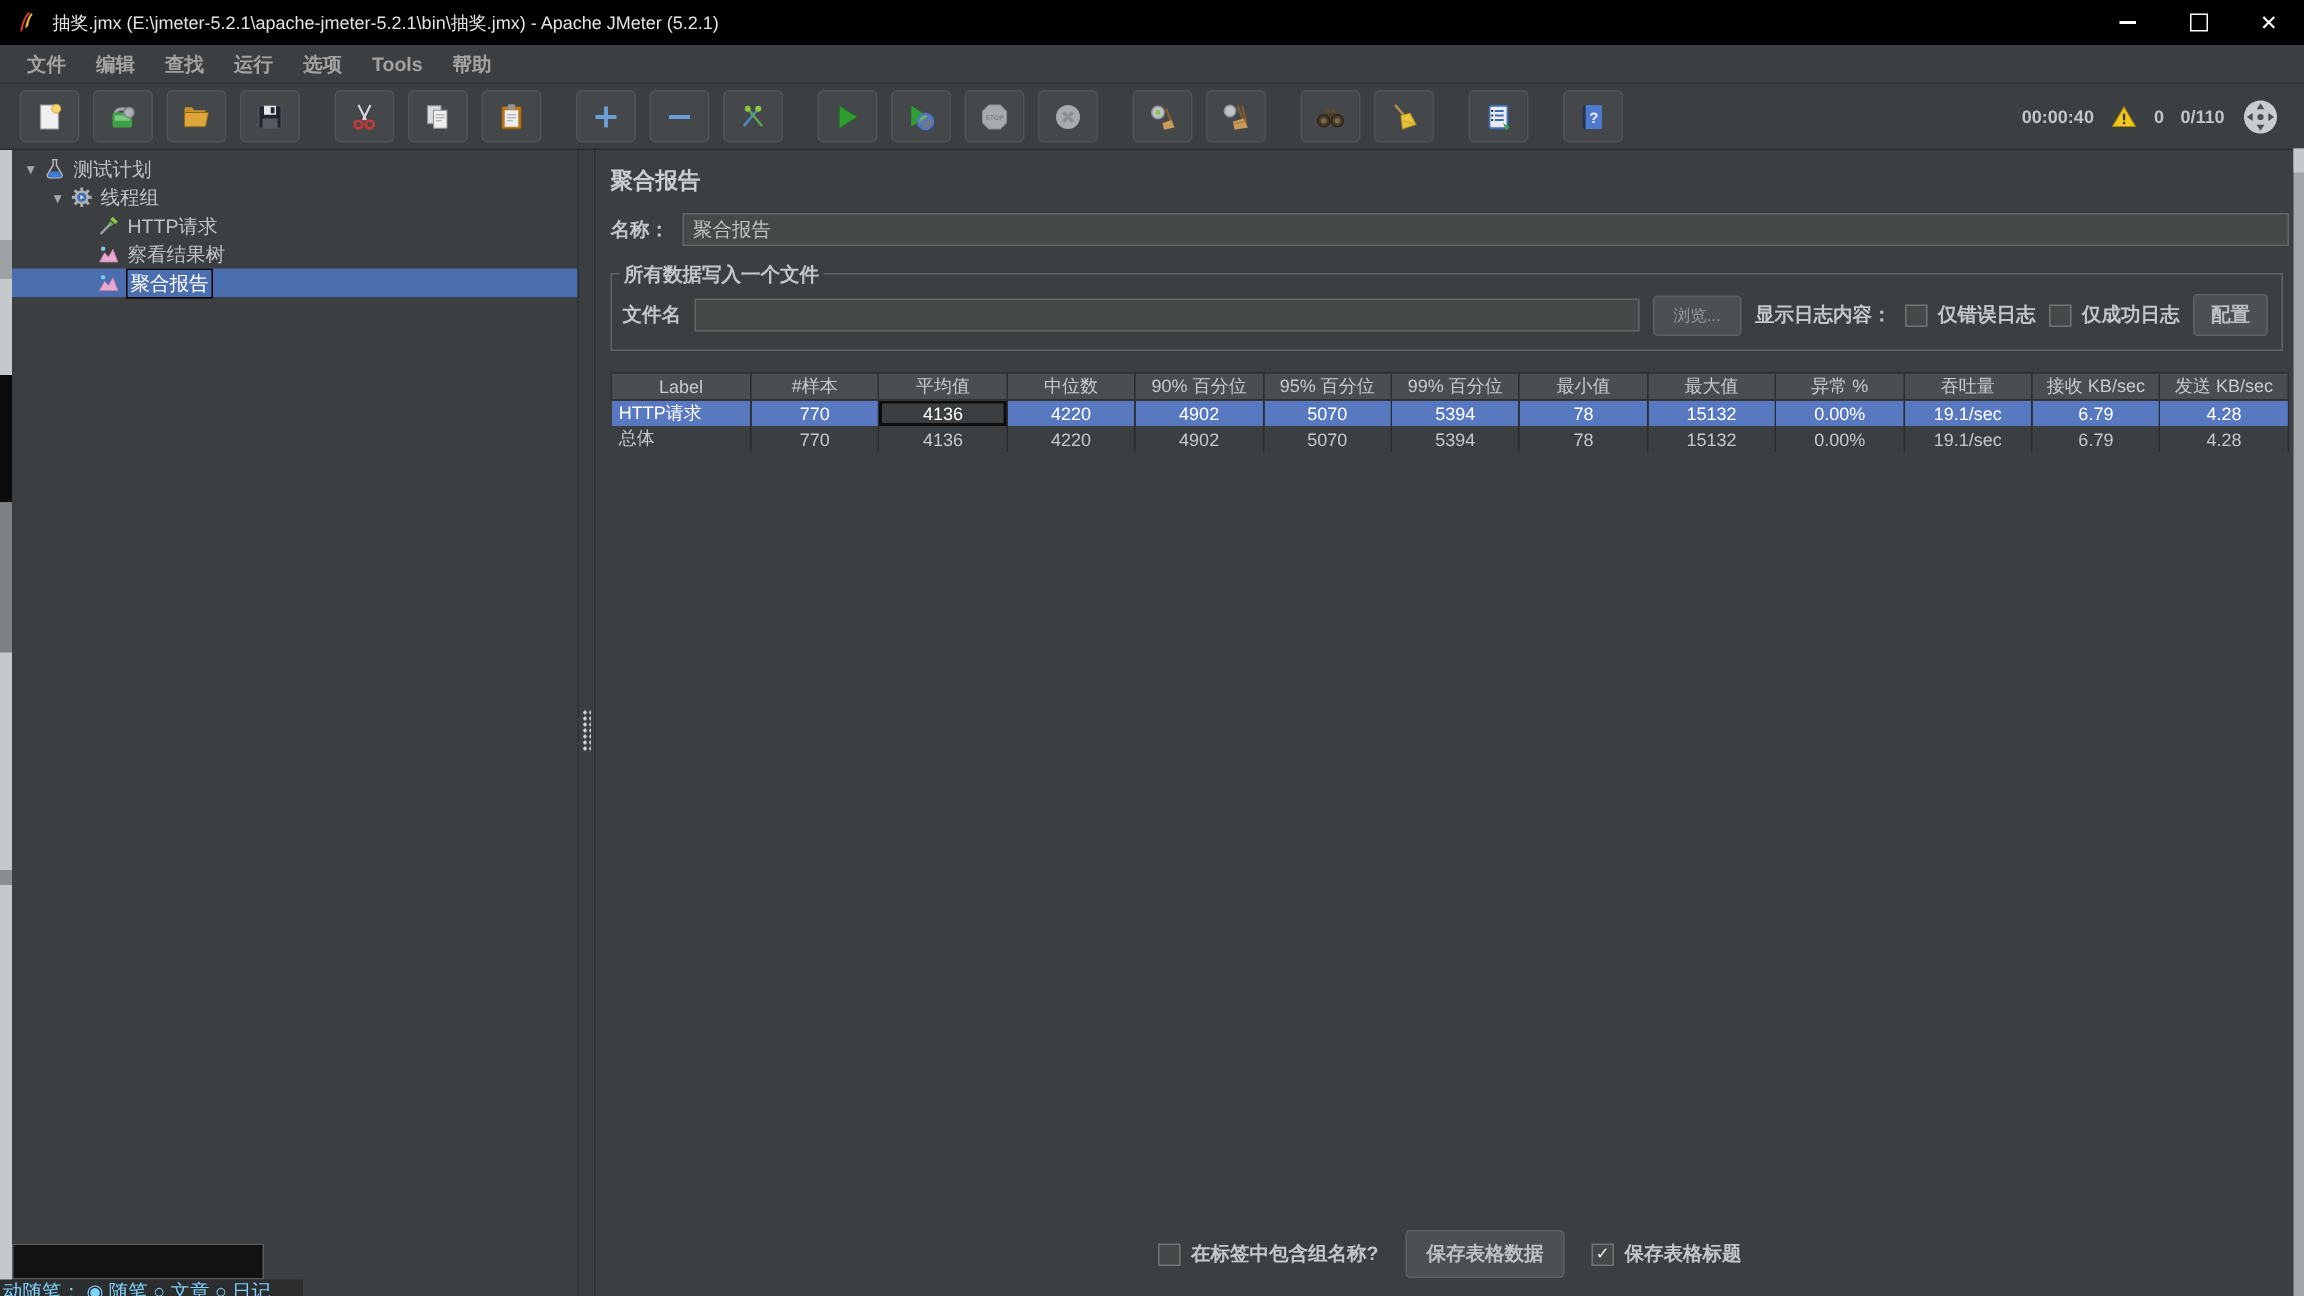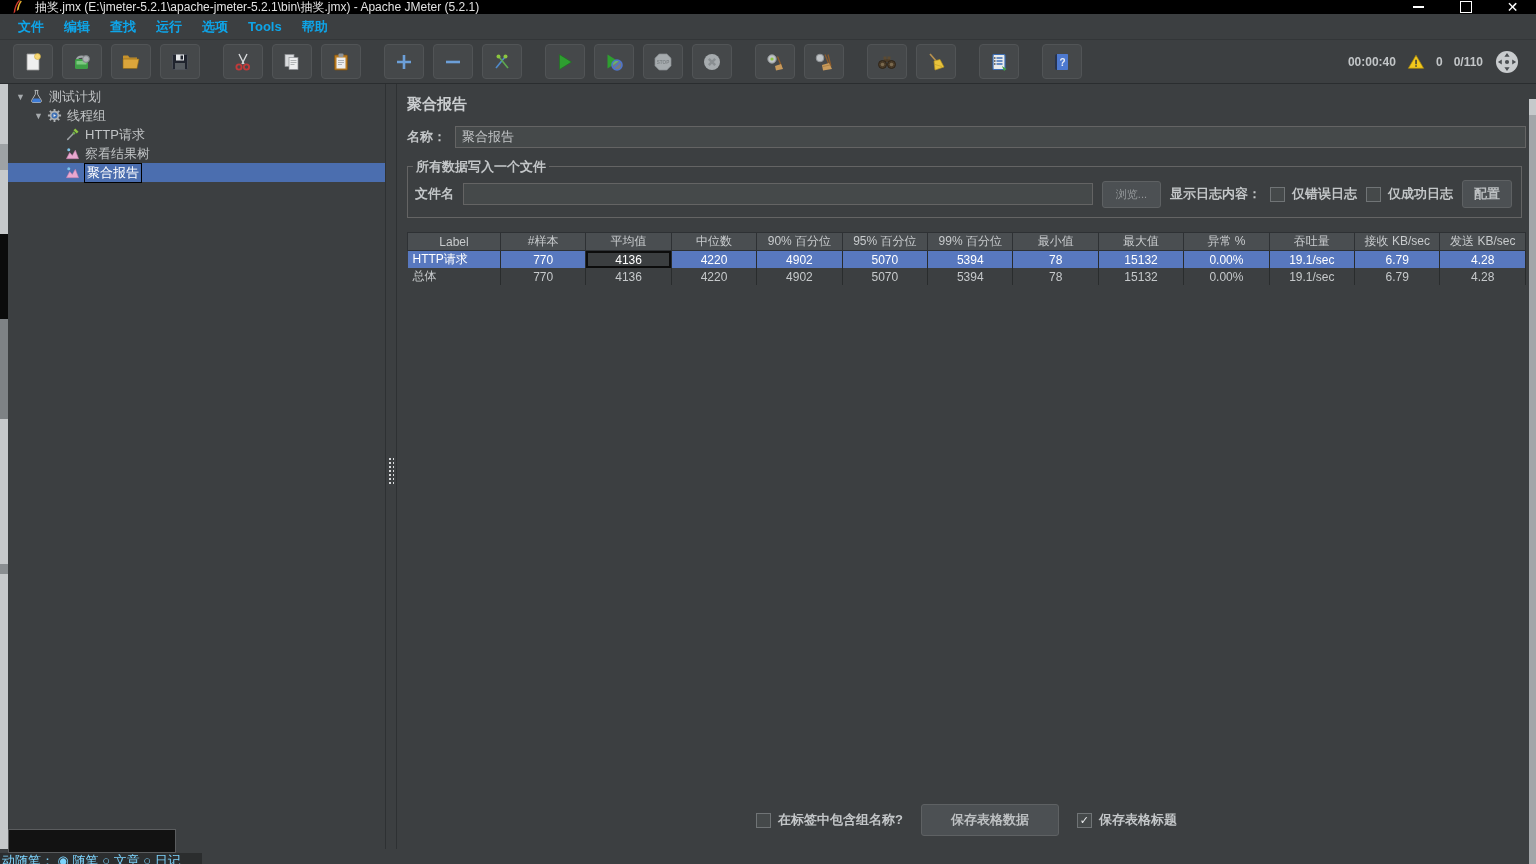--- a/index.html
+++ b/index.html
@@ -1,29 +1,29 @@
 <!DOCTYPE html>
 <html><head>
 <meta charset="utf-8">
 <style>
   html,body{margin:0;padding:0}
   body{width:1536px;height:864px;background:#3C3F41;font-family:"Liberation Sans",sans-serif;color:#BBBEC0;overflow:hidden;position:relative}
   
-  .titlebar{height:14px;background:#000;display:flex;align-items:center;padding-left:10px}
+  .titlebar{height:30px;background:#000;display:flex;align-items:center;padding-left:10px}
   .app-icon{width:16px;height:16px;margin-right:9px}
   .app-icon svg{width:16px;height:16px}
   .title-text{font-size:12px;color:#E2E2E2}
   .win-controls{margin-left:auto;display:flex}
   .win-btn{width:47px;height:30px;display:flex;align-items:center;justify-content:center;color:#FFF}
   .min-glyph{width:11px;height:2px;background:#FFF}
   .max-glyph{width:10px;height:10px;border:1.5px solid #FFF}
   .close-glyph{font-size:14px;color:#FFF;line-height:1}
   
   .menubar{height:25px;display:flex;align-items:center;padding-left:8px;background:#3C3F41;border-bottom:1px solid #333638}
-  .menu-item{padding:0 10px;font-size:13px;font-weight:600;color:#0ea5e9}
+  .menu-item{padding:0 10px;font-size:13px;font-weight:600;color:#a3a3a3}
   
   .toolbar{height:43px;display:flex;align-items:center;padding-left:13px;background:#3C3F41;border-bottom:1px solid #2A2D2F}
   .tbtn{width:38px;height:33px;background:#45484A;border:1px solid #515456;border-radius:4px;display:flex;align-items:center;justify-content:center;margin-right:9px;flex:none}
   .tbtn.gap{margin-left:14px}
   .ticon,.ticon svg{width:20px;height:20px;display:block}
   .tb-status{margin-left:auto;display:flex;align-items:center;gap:11px;padding-right:16px;font-size:12px;font-weight:bold;color:#C2C5C7}
   .s-icon,.s-icon svg{width:18px;height:18px;display:block}
   .c-icon,.c-icon svg{width:26px;height:26px;display:block}
   
   .main-wrap{display:flex;height:765px;position:relative}
@@ -60,21 +60,21 @@
   
   table.agg{width:100%;border-collapse:collapse;table-layout:fixed;margin-top:14px;font-size:12px}
   table.agg th{background:#4A4E51;border:1px solid #2E3134;height:16px;font-weight:normal;color:#C8CBCD;padding:0 2px;white-space:nowrap;overflow:hidden}
   table.agg th:first-child{width:88px}
   table.agg td{height:16px;padding:0 5px;border-right:1px solid rgba(0,0,0,.3);white-space:nowrap;overflow:hidden;color:#C6C9CB}
   table.agg td.num{text-align:center}
   table.agg tr.selected td{background:#5878BF;color:#FFF}
   table.agg td.focus-cell{background:#3B3E40 !important;box-shadow:inset 0 0 0 2px #0C0C0C;color:#FFF}
   
   .footer-row{margin-top:auto;margin-bottom:13px;display:flex;align-items:center;justify-content:center;gap:18px}
-  .save-btn{font-weight:bold;font-size:13px;padding:6px 29px}
+  .save-btn{font-weight:bold;font-size:13px;padding:6px 13px}
   
   .right-strip{position:absolute;right:0;top:99px;width:7px;height:765px;background:#A2A6A9}
   .right-strip .top{position:absolute;top:0;left:0;width:7px;height:16px;background:#C6C9CB}
   .bg-box{position:absolute;left:8px;top:829px;width:168px;height:24px;background:#121212;border:1px solid #5A5C5E;box-sizing:border-box}
   .bg-textstrip{position:absolute;left:0;top:853px;width:200px;height:11px;overflow:hidden;background:#2B2D2E;font-size:13px;line-height:15px;color:#7dd3fc;white-space:nowrap;padding-left:2px}
 </style>
 </head>
 <body>
 
 <div class="titlebar">

